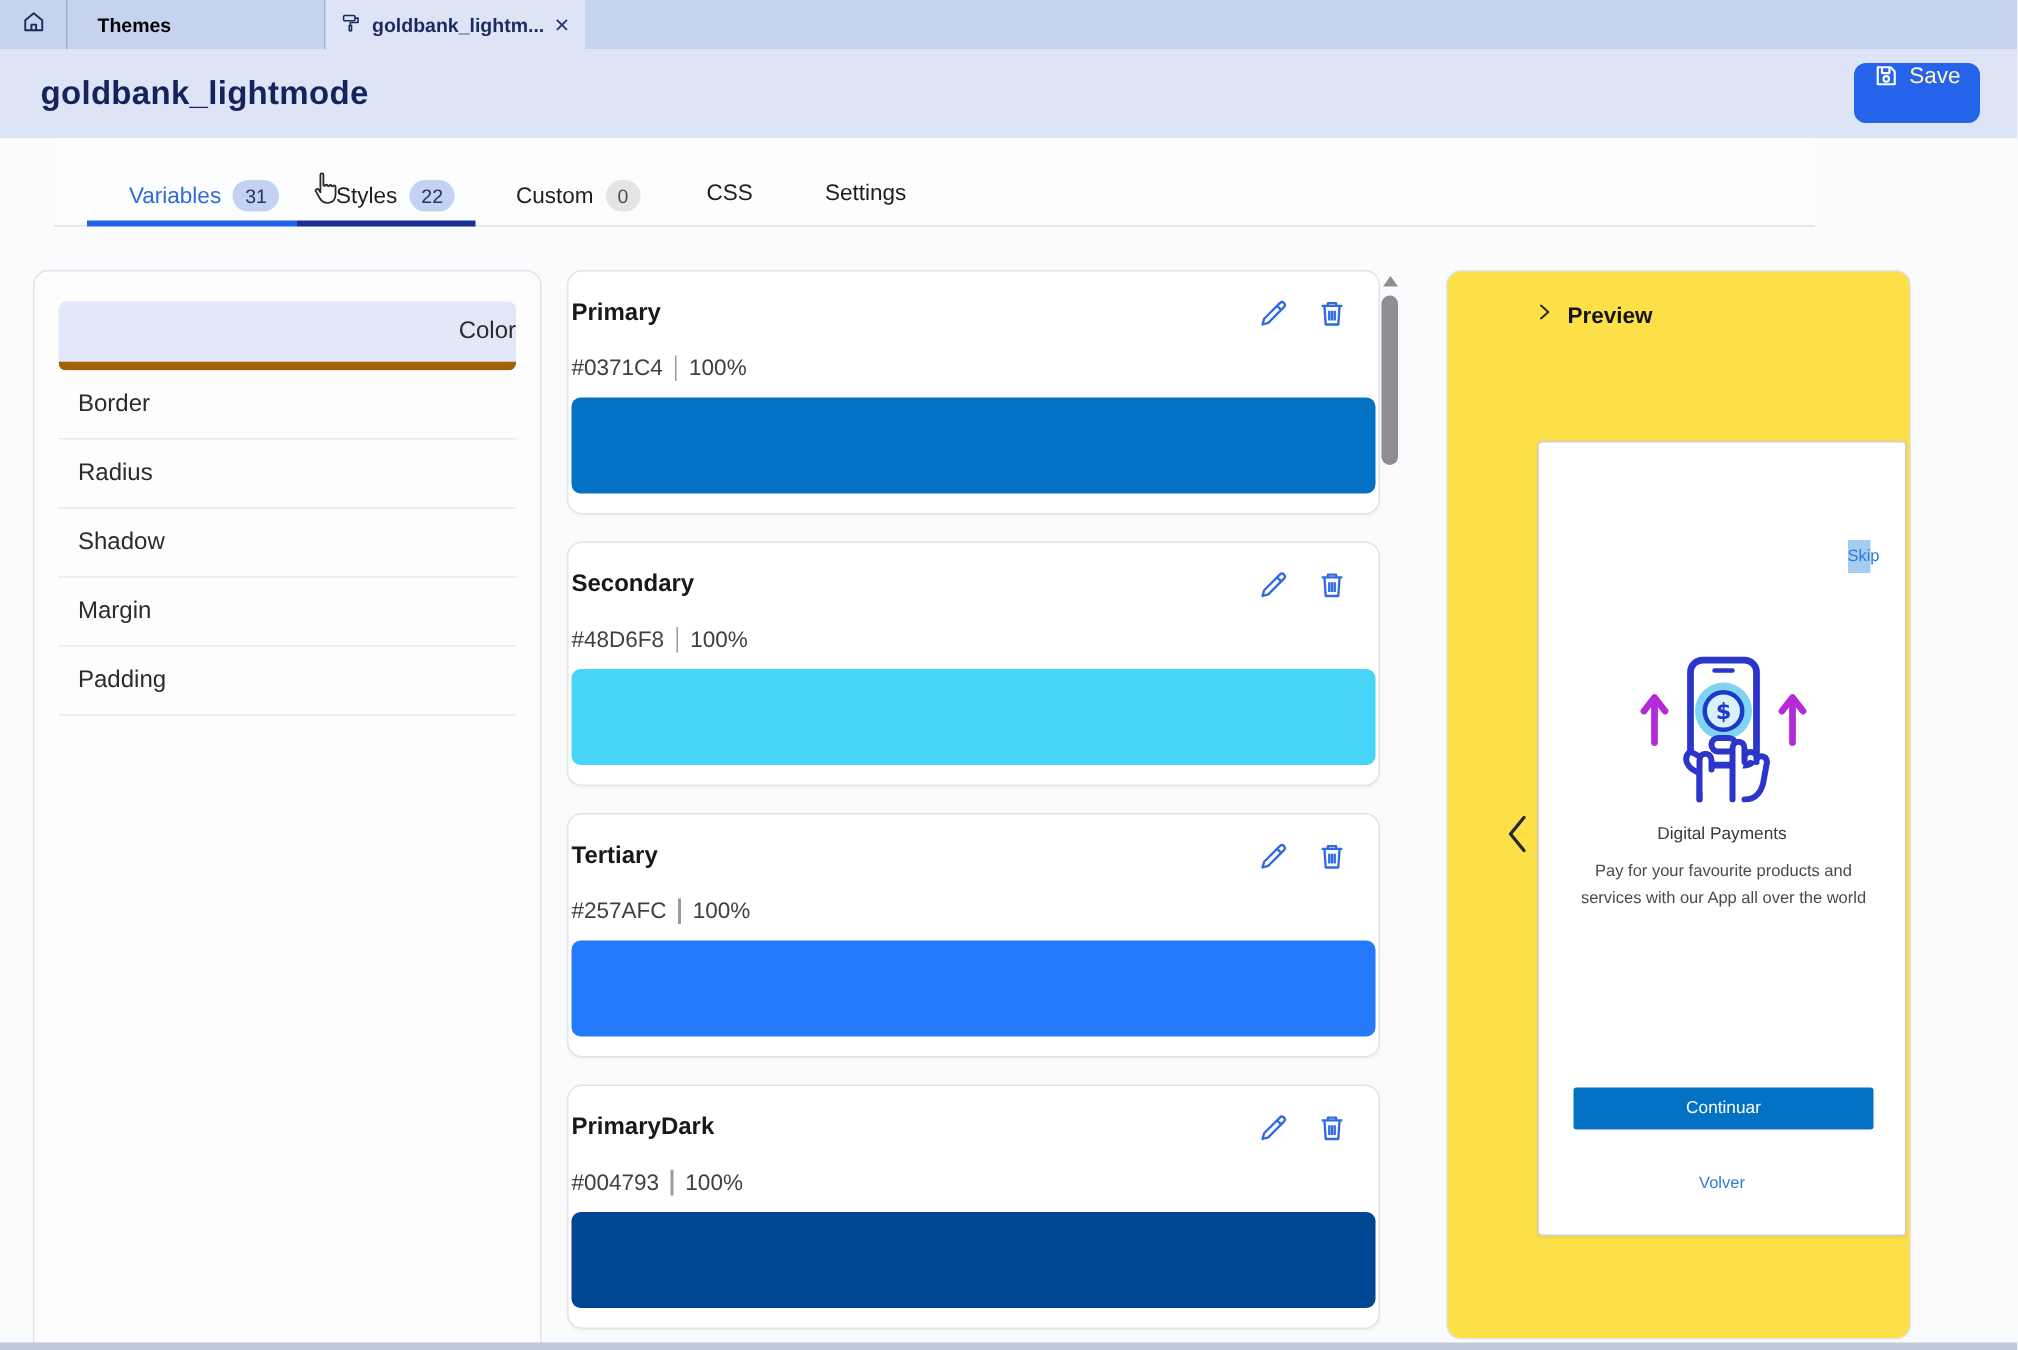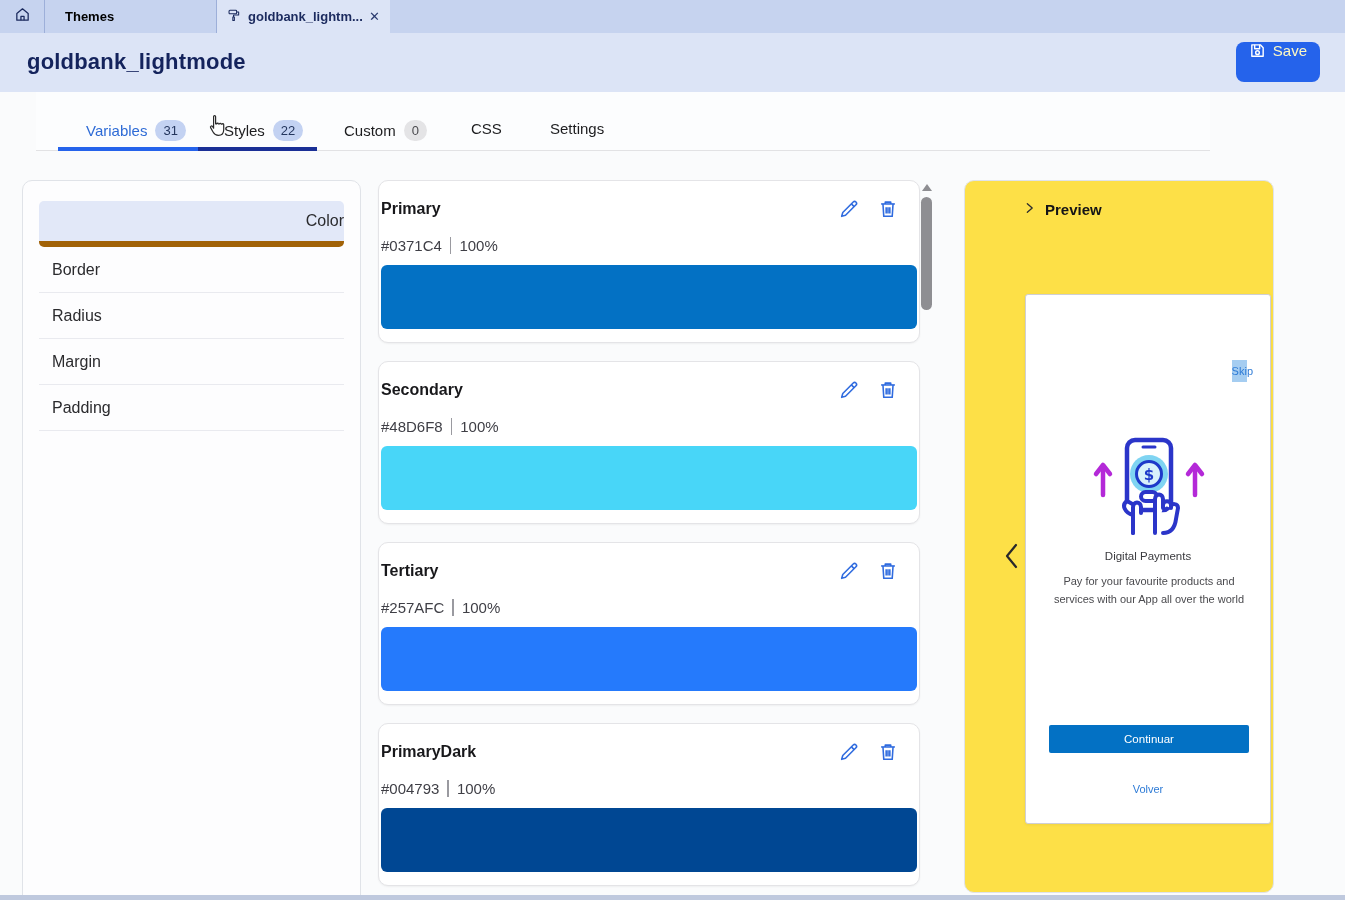--- a/index.html
+++ b/index.html
@@ -139,20 +139,23 @@
 
   <div class="sidebar">
     <div class="side-item selected">
         <span>Color</span>
       </div>
     <div class="side-item">
         <span>Border</span>
       </div>
     <div class="side-item">
         <span>Radius</span>
+      </div>
+    <div class="side-item">
+        <span>Shadow</span>
       </div>
     <div class="side-item">
         <span>Margin</span>
       </div>
     <div class="side-item">
         <span>Padding</span>
       </div>
   </div>
 
   <div class="card" style="top:180px">

